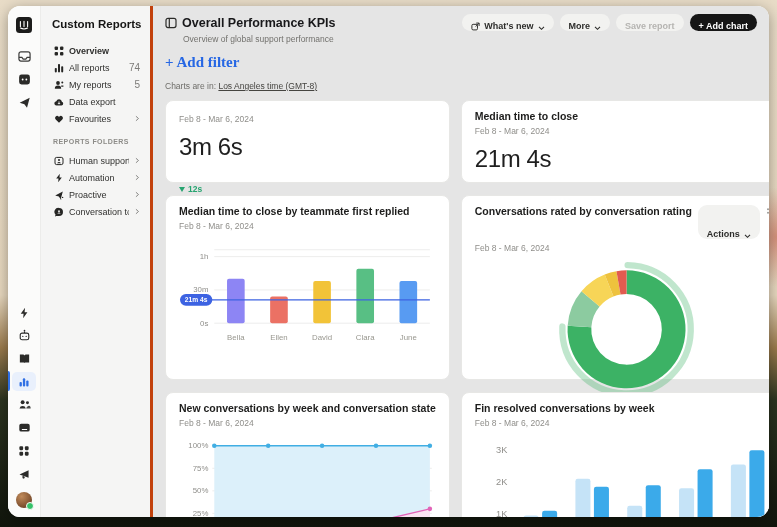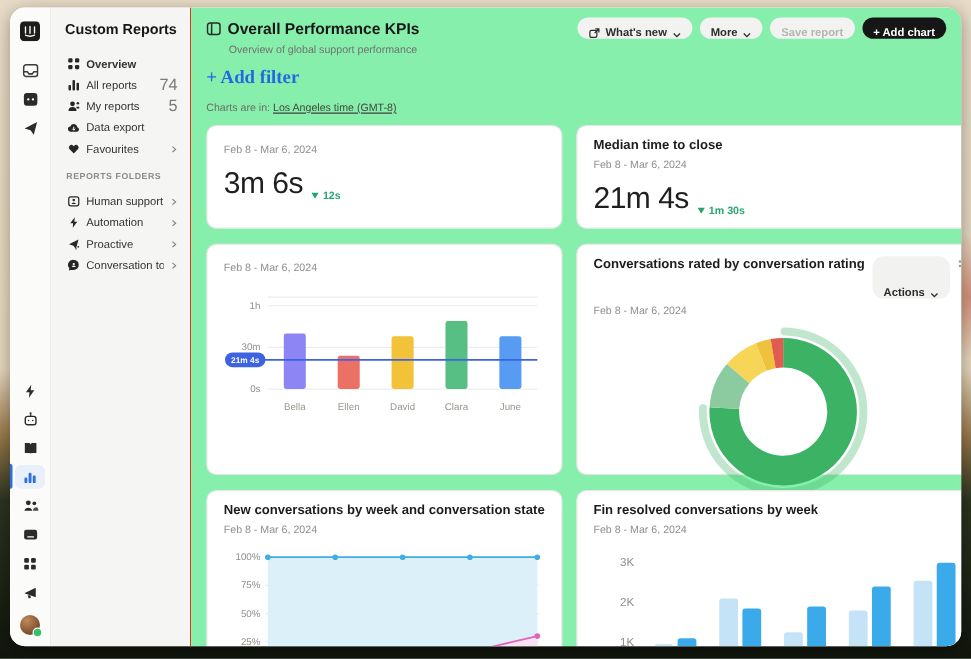--- a/index.html
+++ b/index.html
@@ -19,46 +19,46 @@
   
   .rail { width:33px; background:#fbfbfa; border-right:1px solid #ececea; display:flex; flex-direction:column; align-items:center; padding:7px 0 6px; flex-shrink:0; }
   .rail-icon { width:33px; height:23px; display:flex; align-items:center; justify-content:center; cursor:pointer; position:relative; }
   .rail-icon.logo { margin-bottom:9px; }
   .rail-spacer { flex:1; }
   .rail-icon.active .chip { background:#e9f0fc; border-radius:5px; width:24px; height:19px; display:flex; align-items:center; justify-content:center; }
   .rail-icon.active::before { content:""; position:absolute; left:0; top:1px; width:2px; height:20px; background:#2f6fe4; border-radius:0 2px 2px 0; }
   .avatar { width:16px; height:16px; border-radius:50%; background:radial-gradient(circle at 35% 28%,#c08a5a,#8a5a36 55%,#5d3c24 90%); position:relative; cursor:pointer; }
   .avatar::after { content:""; position:absolute; right:-2px; bottom:-2px; width:6px; height:6px; border-radius:50%; background:#35c26a; border:1.5px solid #fbfbfa; }
   
-  .sidebar { width:112px; background:#f5f5f4; border-right:1px solid #c2410c; padding:10px 7px 0 9px; flex-shrink:0; }
+  .sidebar { width:112px; background:#f5f5f4; border-right:3px solid #c2410c; padding:10px 7px 0 9px; flex-shrink:0; }
   .sb-title { font-size:11.5px; font-weight:700; color:#161615; margin:2px 0 12px 2px; }
   .side-item { display:flex; align-items:center; height:17px; gap:5px; padding:0 3px 0 3px; border-radius:5px; cursor:pointer; color:#31312f; }
   .side-item .si-icon { width:11px; height:11px; display:flex; align-items:center; justify-content:center; flex-shrink:0; }
   .si-label { flex:1; font-size:9px; white-space:nowrap; overflow:hidden; }
   .side-item.active .si-label { font-weight:700; }
-  .si-meta { font-size:13px; color:#7c7b78; }
+  .si-meta { font-size:10px; color:#7c7b78; }
   .section-label { font-size:7px; font-weight:700; letter-spacing:.45px; color:#8d8c88; margin:11px 0 7px 3px; }
   
-  .main { flex:1; background:#86efac; padding:8px 12px 0; position:relative; overflow:hidden; }
+  .main { flex:1; background:#e5e5e5; padding:8px 12px 0; position:relative; overflow:hidden; }
   .hdr-row { display:flex; align-items:center; gap:5px; }
   .page-title { font-size:12.5px; font-weight:700; color:#18181a; }
   .hdr-buttons { margin-left:auto; display:flex; align-items:center; gap:6px; }
   .pill { height:17px; padding:0 9px; border-radius:9px; background:#f2f2f0; border:none; font-family:inherit; font-size:9px; font-weight:700; color:#2d2d2b; display:inline-flex; align-items:flex-end; gap:4px; cursor:pointer; white-space:nowrap; }
   .pill.disabled { color:#b5b4b1; cursor:default; }
   .pill.dark { background:#161616; color:#fff; }
   .subtitle { margin:3px 0 0 18px; font-size:8.5px; color:#73726e; }
   .add-filter { margin-top:10px; font-size:15px; font-weight:700; color:#2667e4; cursor:pointer; display:inline-block;font-family:Liberation Serif, serif; }
   .tz-row { margin-top:10px; font-size:8.5px; color:#6e6d69; }
   .tz-row a { color:#454440; text-decoration:underline; cursor:pointer; }
   
   .grid { margin-top:9px; display:grid; grid-template-columns:1fr 1fr; grid-template-rows:83px 185px 240px; gap:12px 11px; }
   .card { position:relative; background:#fff; border:1px solid #e7e7e5; border-radius:8px; padding:9px 13px; overflow:visible; }
   .card-title { font-size:10.5px; font-weight:700; color:#1d1d1c; white-space:nowrap; overflow:hidden; }
   .card-date { font-size:8.5px; color:#8f8e8a; margin-top:4px; }
-  .kpi-row { display:flex; align-items:flex-end; gap:7px; margin-top:9px; }
+  .kpi-row { display:flex; align-items:flex-start; gap:23px; margin-top:9px;flex-direction:column; }
   .kpi-value { font-size:24px; color:#1f1f1f; letter-spacing:-.4px; }
   .kpi-delta { display:flex; align-items:center; gap:3px; font-size:8.5px; font-weight:700; color:#27a470; }
   .chart-box { margin-top:6px; }
   .chart-box svg { display:block; }
   svg text { font-family:"Liberation Sans",sans-serif; }
   
   .donut-hdr { display:flex; align-items:flex-start; gap:6px; }
   .donut-hdr .card-title { flex:1; }
   .handle { margin-top:2px; cursor:grab; display:flex; }
   .legend { display:flex; justify-content:center; gap:9px; margin-top:3px; }
@@ -341,20 +341,21 @@
           <span class="kpi-delta">
             <svg width="6" height="5" viewBox="0 0 6 5">
                 <path d="M0 0h6L3 5z" fill="#27a470"></path>
               </svg>
             <span>1m 30s</span>
           </span>
         </div>
       </div>
 
       <div class="card">
+        <div class="card-title">Median time to close by teammate first replied</div>
         <div class="card-date">Feb 8 - Mar 6, 2024</div>
         <div class="chart-box">
             <svg width="100%" viewBox="0 0 262 112">
               <line x1="36" y1="13" x2="256" y2="13" stroke="#ededec"></line>
               <line x1="36" y1="88" x2="256" y2="88" stroke="#ededec"></line>
               <text x="30" y="90.5" font-size="8" fill="#8f8e8a" text-anchor="end">0s</text>
               <line x1="36" y1="54" x2="256" y2="54" stroke="#ededec"></line>
               <text x="30" y="56.5" font-size="8" fill="#8f8e8a" text-anchor="end">30m</text>
               <line x1="36" y1="20" x2="256" y2="20" stroke="#ededec"></line>
               <text x="30" y="22.5" font-size="8" fill="#8f8e8a" text-anchor="end">1h</text>

